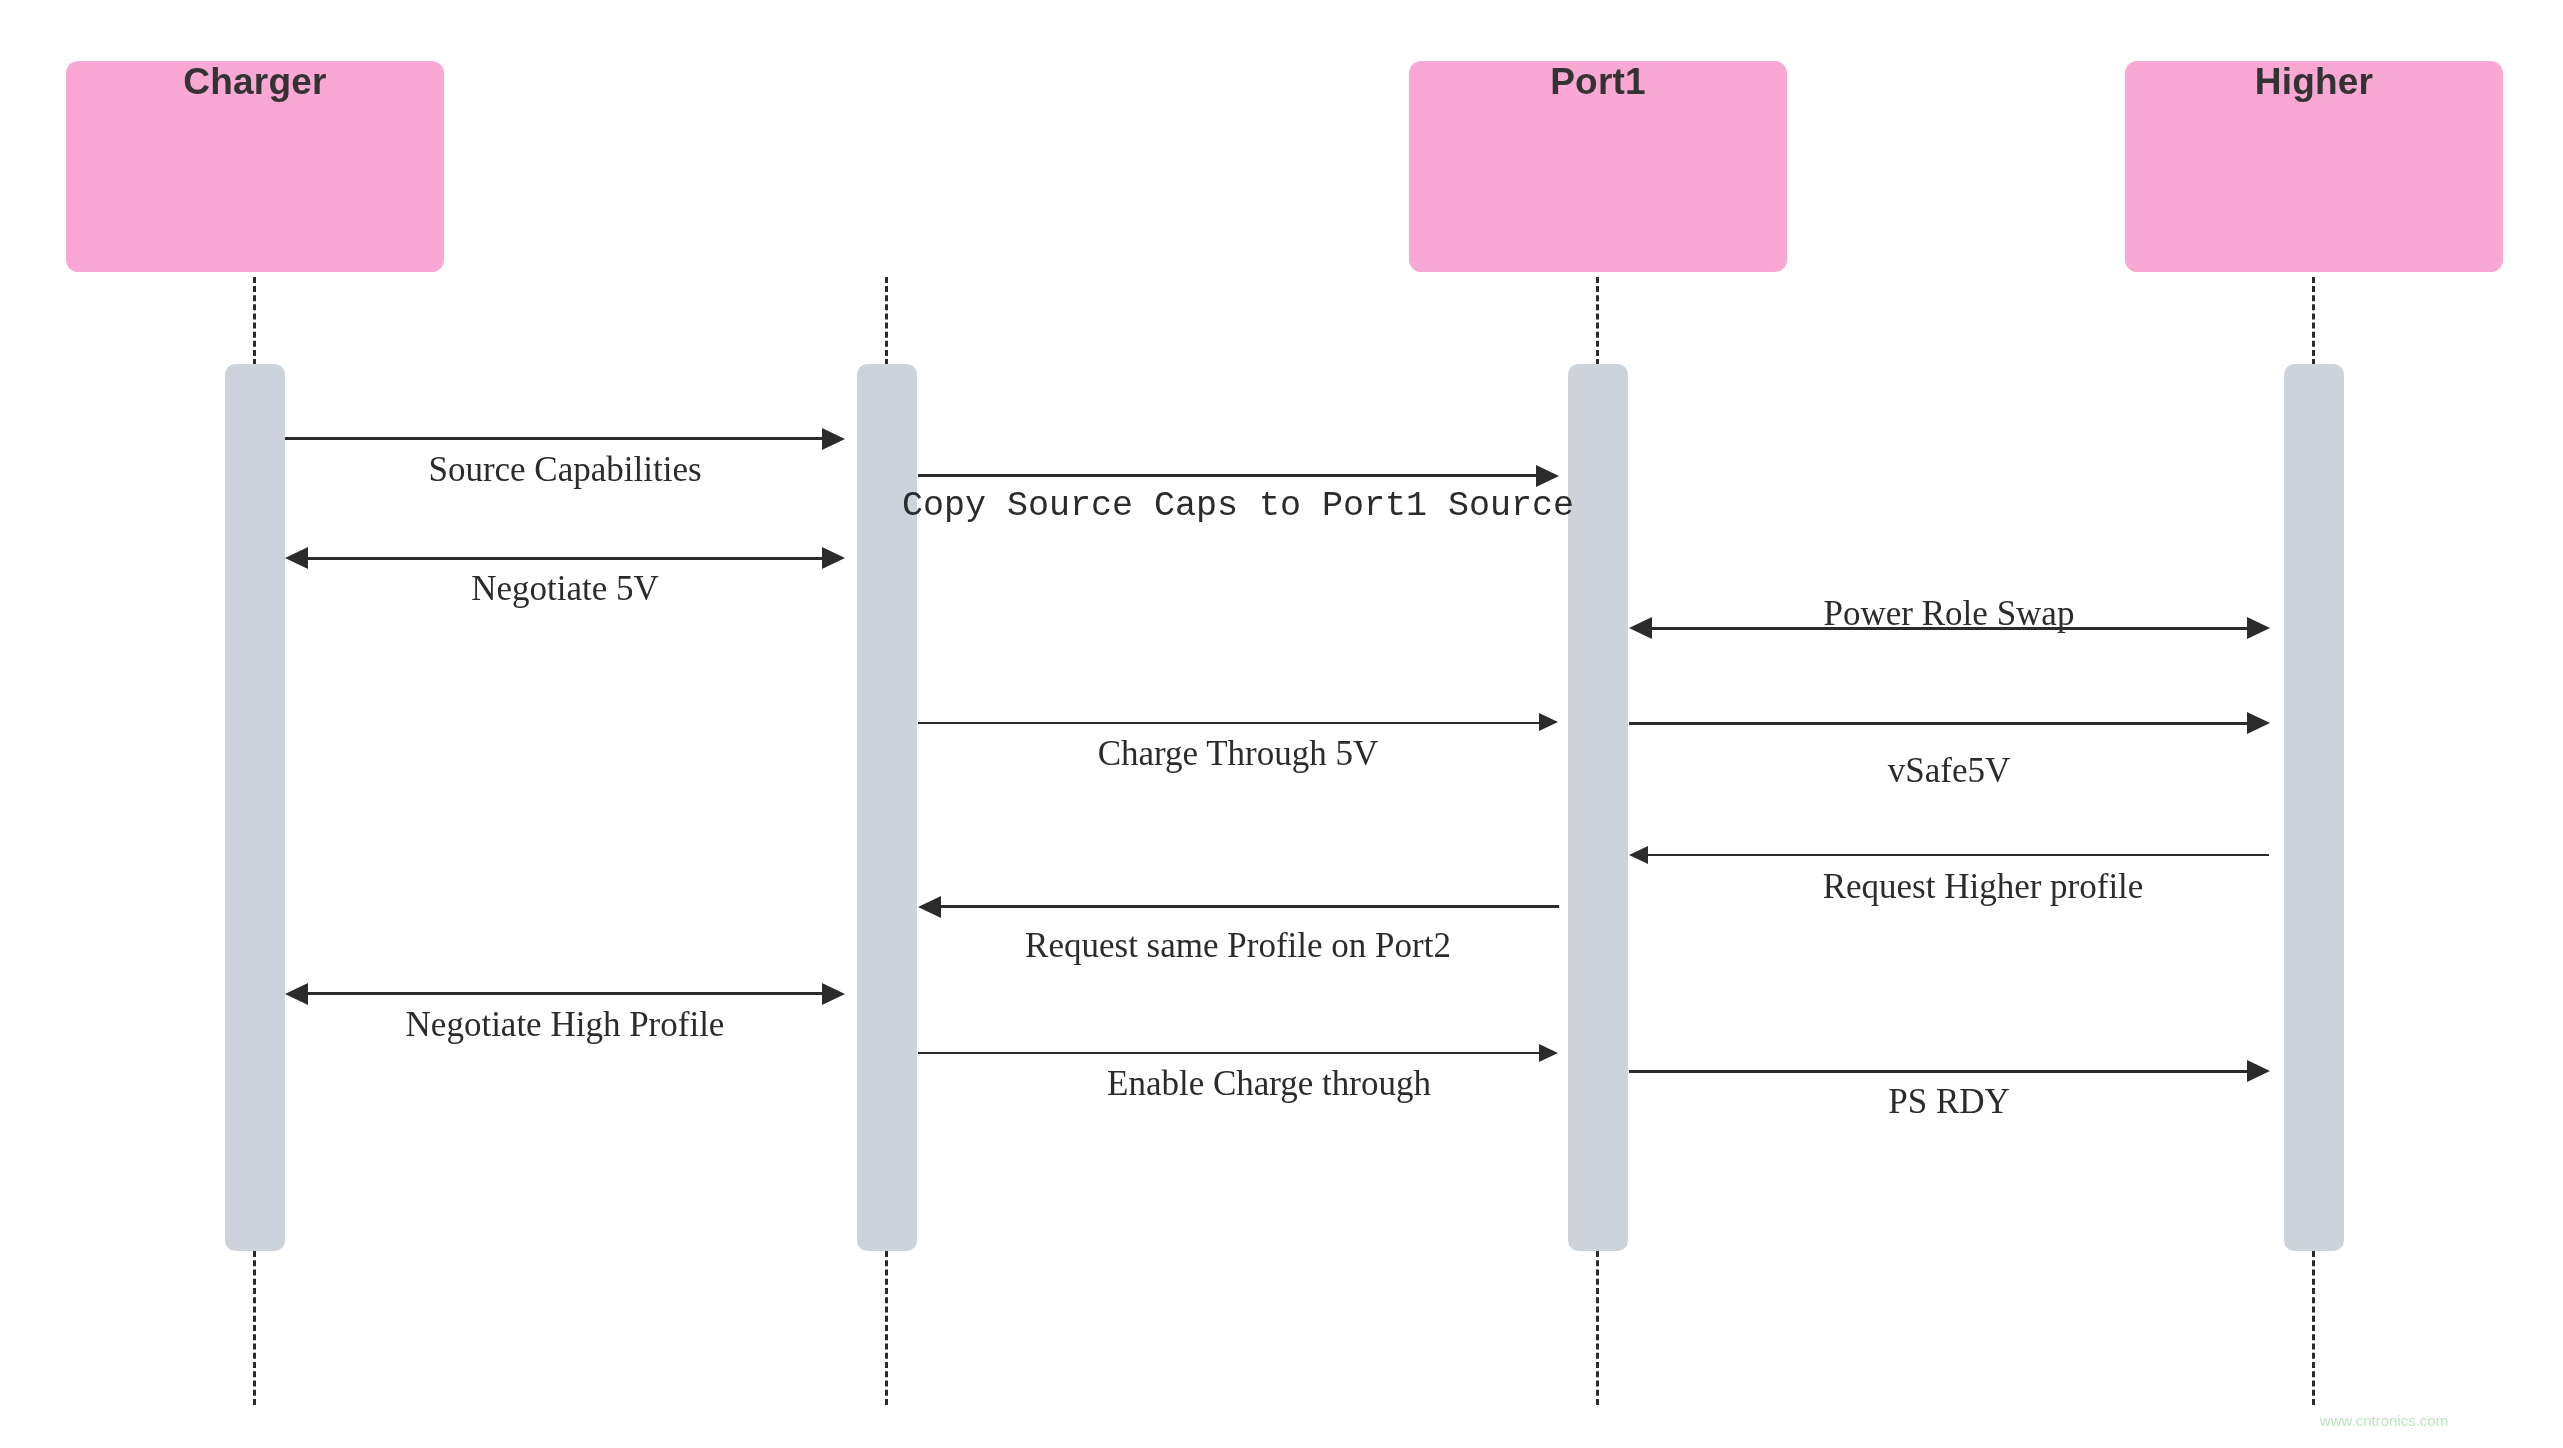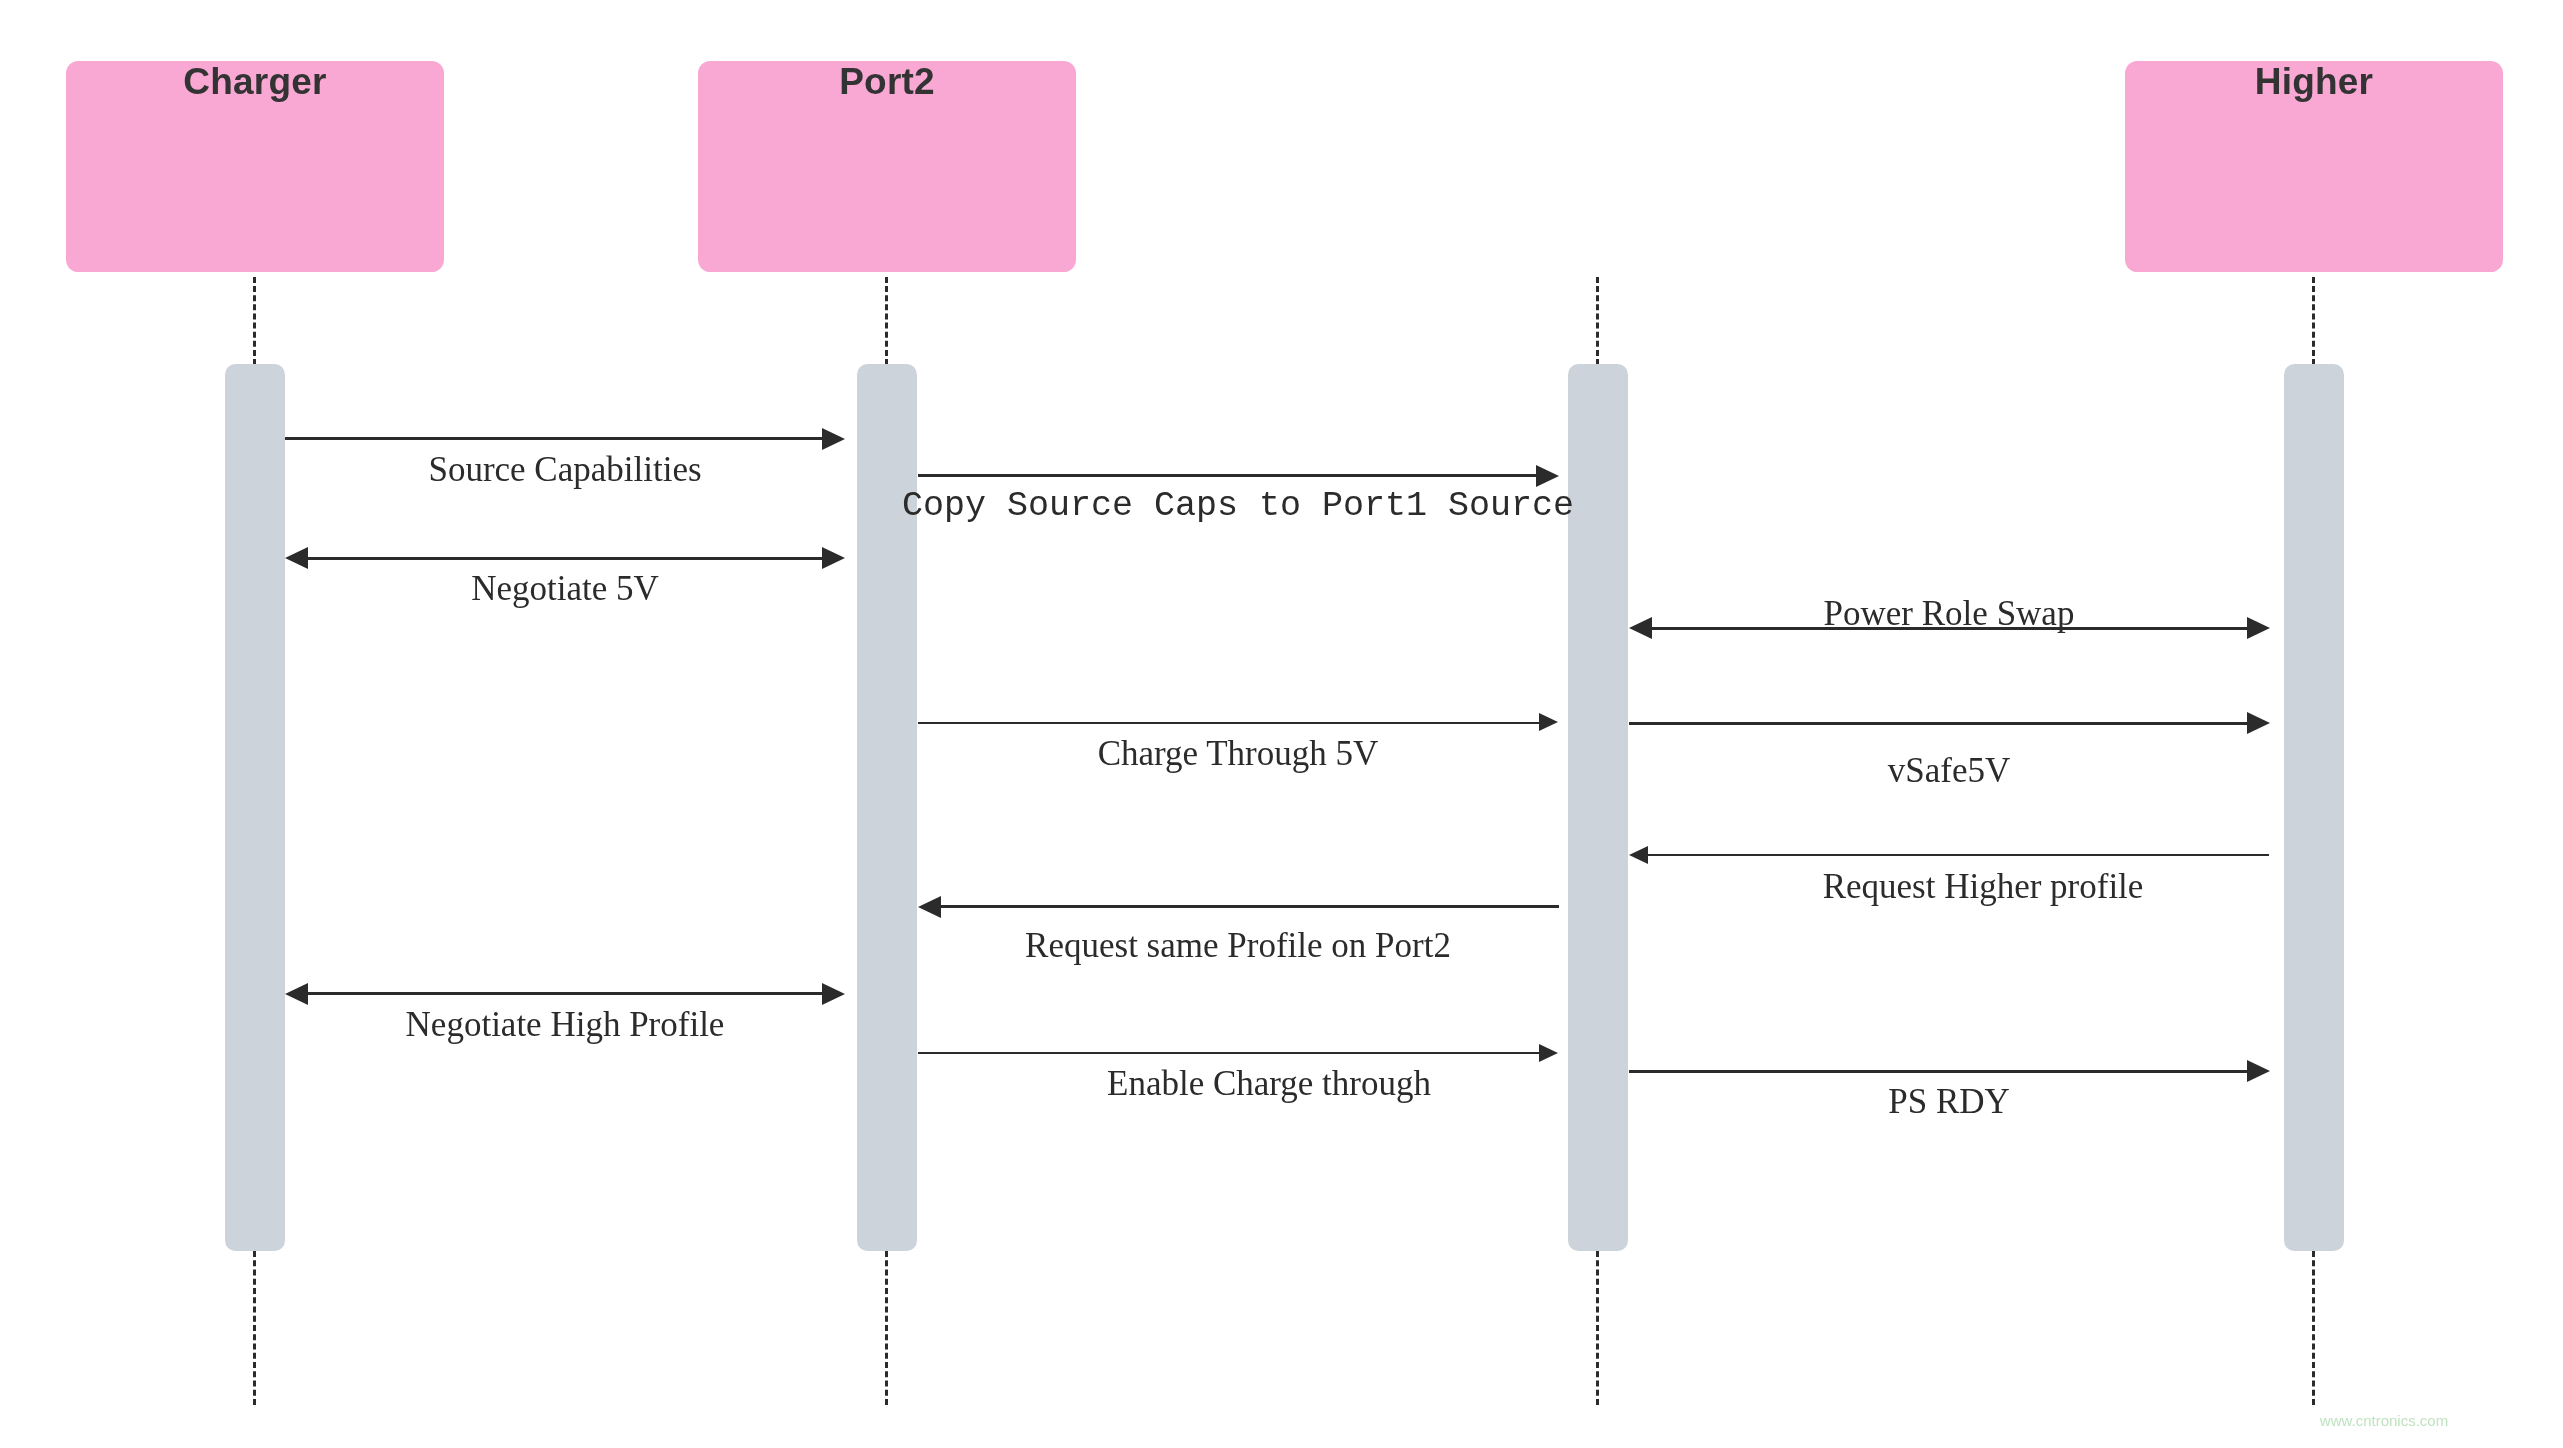--- a/index.html
+++ b/index.html
@@ -110,22 +110,22 @@
     <div class="lifeline" style="left: 1596px; top: 1251px; height: 154px;"></div>
     <div class="lifeline" style="left: 2312px; top: 277px; height: 88px;"></div>
     <div class="lifeline" style="left: 2312px; top: 1251px; height: 154px;"></div>
     <div class="activation" style="left: 225px; top: 364px; width: 60px; height: 887px;"></div>
     <div class="activation" style="left: 857px; top: 364px; width: 60px; height: 887px;"></div>
     <div class="activation" style="left: 1568px; top: 364px; width: 60px; height: 887px;"></div>
     <div class="activation" style="left: 2284px; top: 364px; width: 60px; height: 887px;"></div>
     <div class="participant-box" style="left: 66px; top: 61px; width: 378px; height: 211px;">
       <span class="participant-label">Charger</span>
     </div>
-    <div class="participant-box" style="left: 698px; top: 61px; width: 378px; height: 211px;">
-      <span class="participant-label">Port2</span>
+    <div class="participant-box" style="left: 1409px; top: 61px; width: 378px; height: 211px;">
+      <span class="participant-label">Port1</span>
     </div>
     <div class="participant-box" style="left: 2125px; top: 61px; width: 378px; height: 211px;">
       <span class="participant-label">Higher</span>
     </div>
     <div class="message" style="left: 0px; top: 0px; width: 0px; height: 0px;"></div>
     <div class="msg-line" style="left: 285px; top: 437px; width: 538px; border-top-width: 3.5px;"></div>
     <div class="msg-head right" style="left: 822px; top: 428px;"></div>
     <div class="msg-label" style="left: 565px; top: 450px; transform: translateX(-50%);">Source Capabilities</div>
     <div class="message" style="left: 0px; top: 0px; width: 0px; height: 0px;"></div>
     <div class="msg-line" style="left: 918px; top: 474px; width: 620px; border-top-width: 3.5px;"></div>

